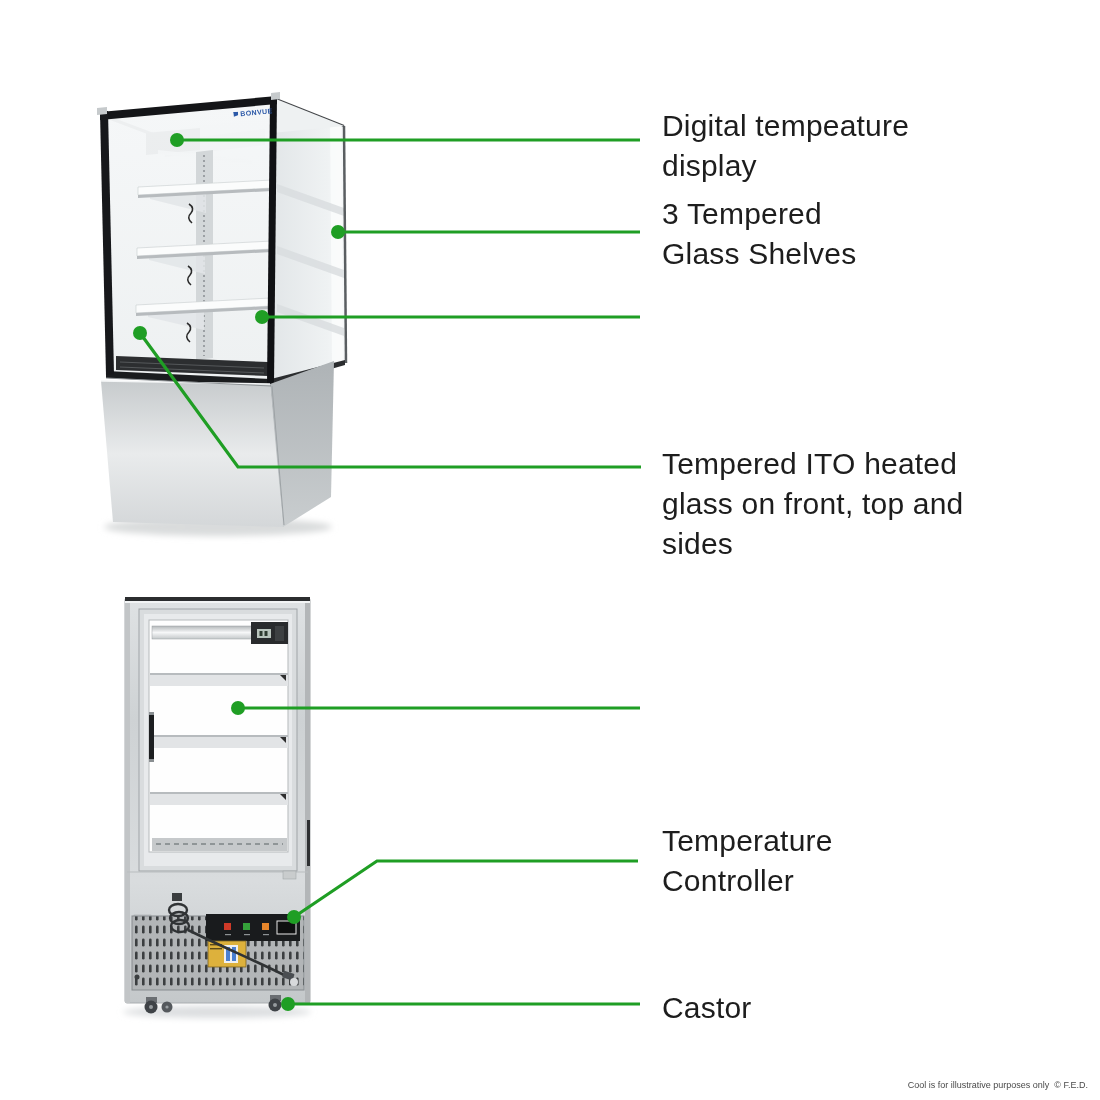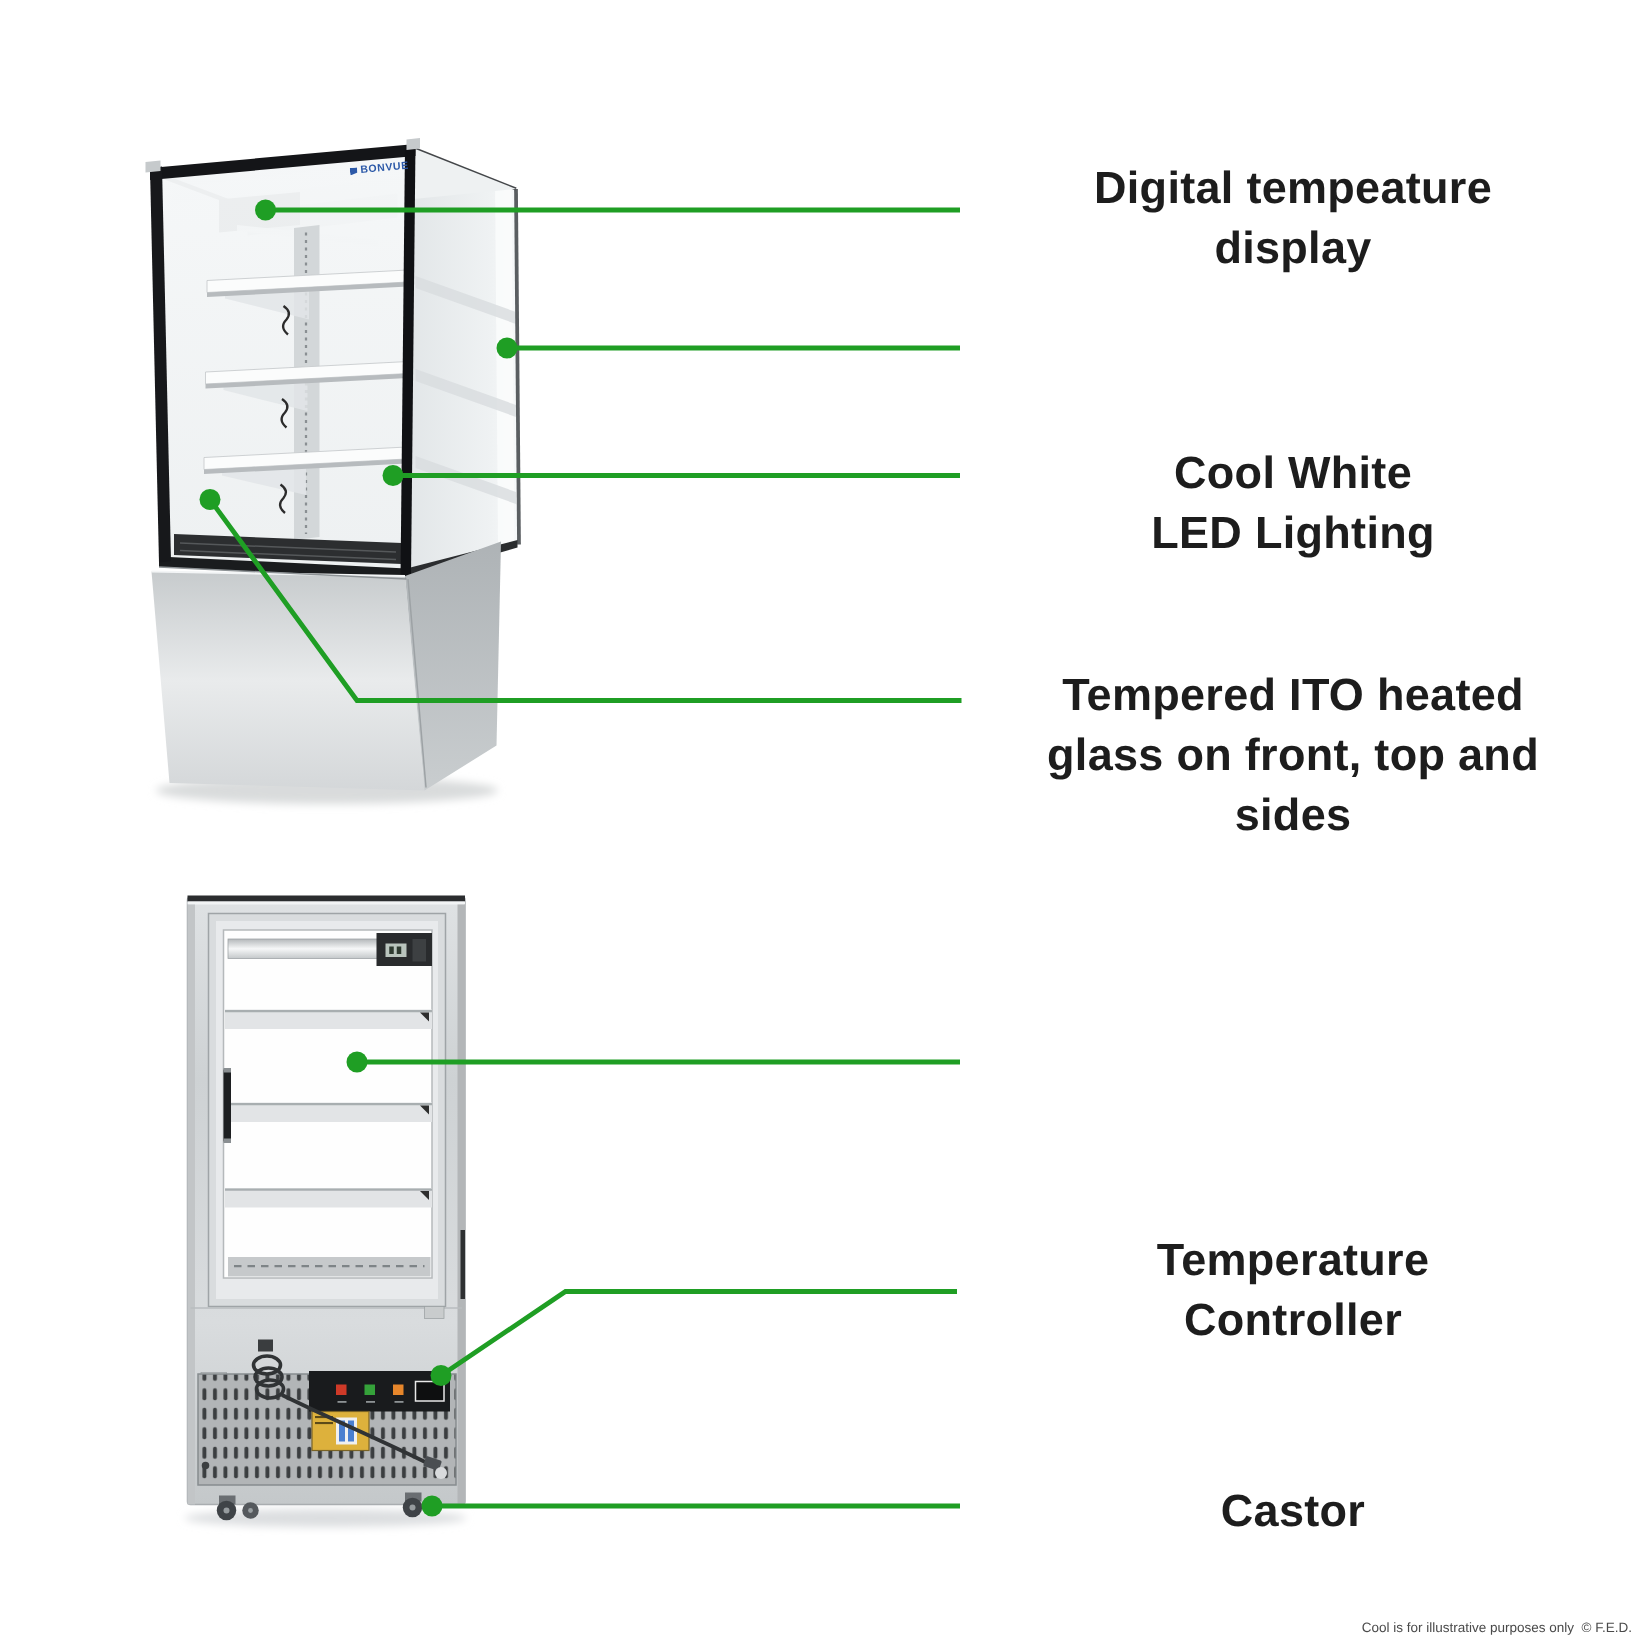--- a/index.html
+++ b/index.html
@@ -3,22 +3,22 @@
 <meta charset="utf-8">
 <style>
   html,body{margin:0;padding:0;background:#ffffff;}
   .canvas{
     position:relative;width:1100px;height:1100px;background:#ffffff;
     overflow:hidden;font-family:"Liberation Sans","DejaVu Sans",sans-serif;
   }
   .art{position:absolute;left:0;top:0;}
   .feature-label{
     position:absolute;left:662px;width:400px;
-    font-size:30px;line-height:40px;font-weight:700;color:#1d1d1d;
-    letter-spacing:0.2px;white-space:pre-line;text-align:center;
+    font-size:30px;line-height:40px;font-weight:400;color:#1d1d1d;
+    letter-spacing:0.2px;white-space:pre-line;
   }
   .brand-logo{
     position:absolute;left:233px;top:111px;
     transform:rotate(-5.3deg);transform-origin:left top;
     font-size:7px;font-weight:bold;color:#2c59a8;letter-spacing:0.4px;
     display:flex;align-items:center;gap:2px;
   }
   .brand-flag{
     width:5px;height:5px;background:#2c59a8;display:inline-block;
     clip-path:polygon(0 0,100% 0,100% 70%,0 100%);
@@ -256,22 +256,22 @@
     </g>
   </svg>
 
   <div class="brand-logo">
     <span class="brand-flag"></span>
     <span>BONVUE</span>
   </div>
 
   <div class="feature-label" style="top:106px">Digital tempeature
 display</div>
-  <div class="feature-label" style="top:296px">Cool White
-LED Lighting</div>
+  <div class="feature-label" style="top:194px">3 Tempered
+Glass Shelves</div>
   <div class="feature-label" style="top:444px">Tempered ITO heated
 glass on front, top and
 sides</div>
   <div class="feature-label" style="top:988px">Castor</div>
   <div class="feature-label" style="top:821px">Temperature
 Controller</div>
 
   <div class="footer-note">Cool is for illustrative purposes only  © F.E.D.</div>
 </div>
 

